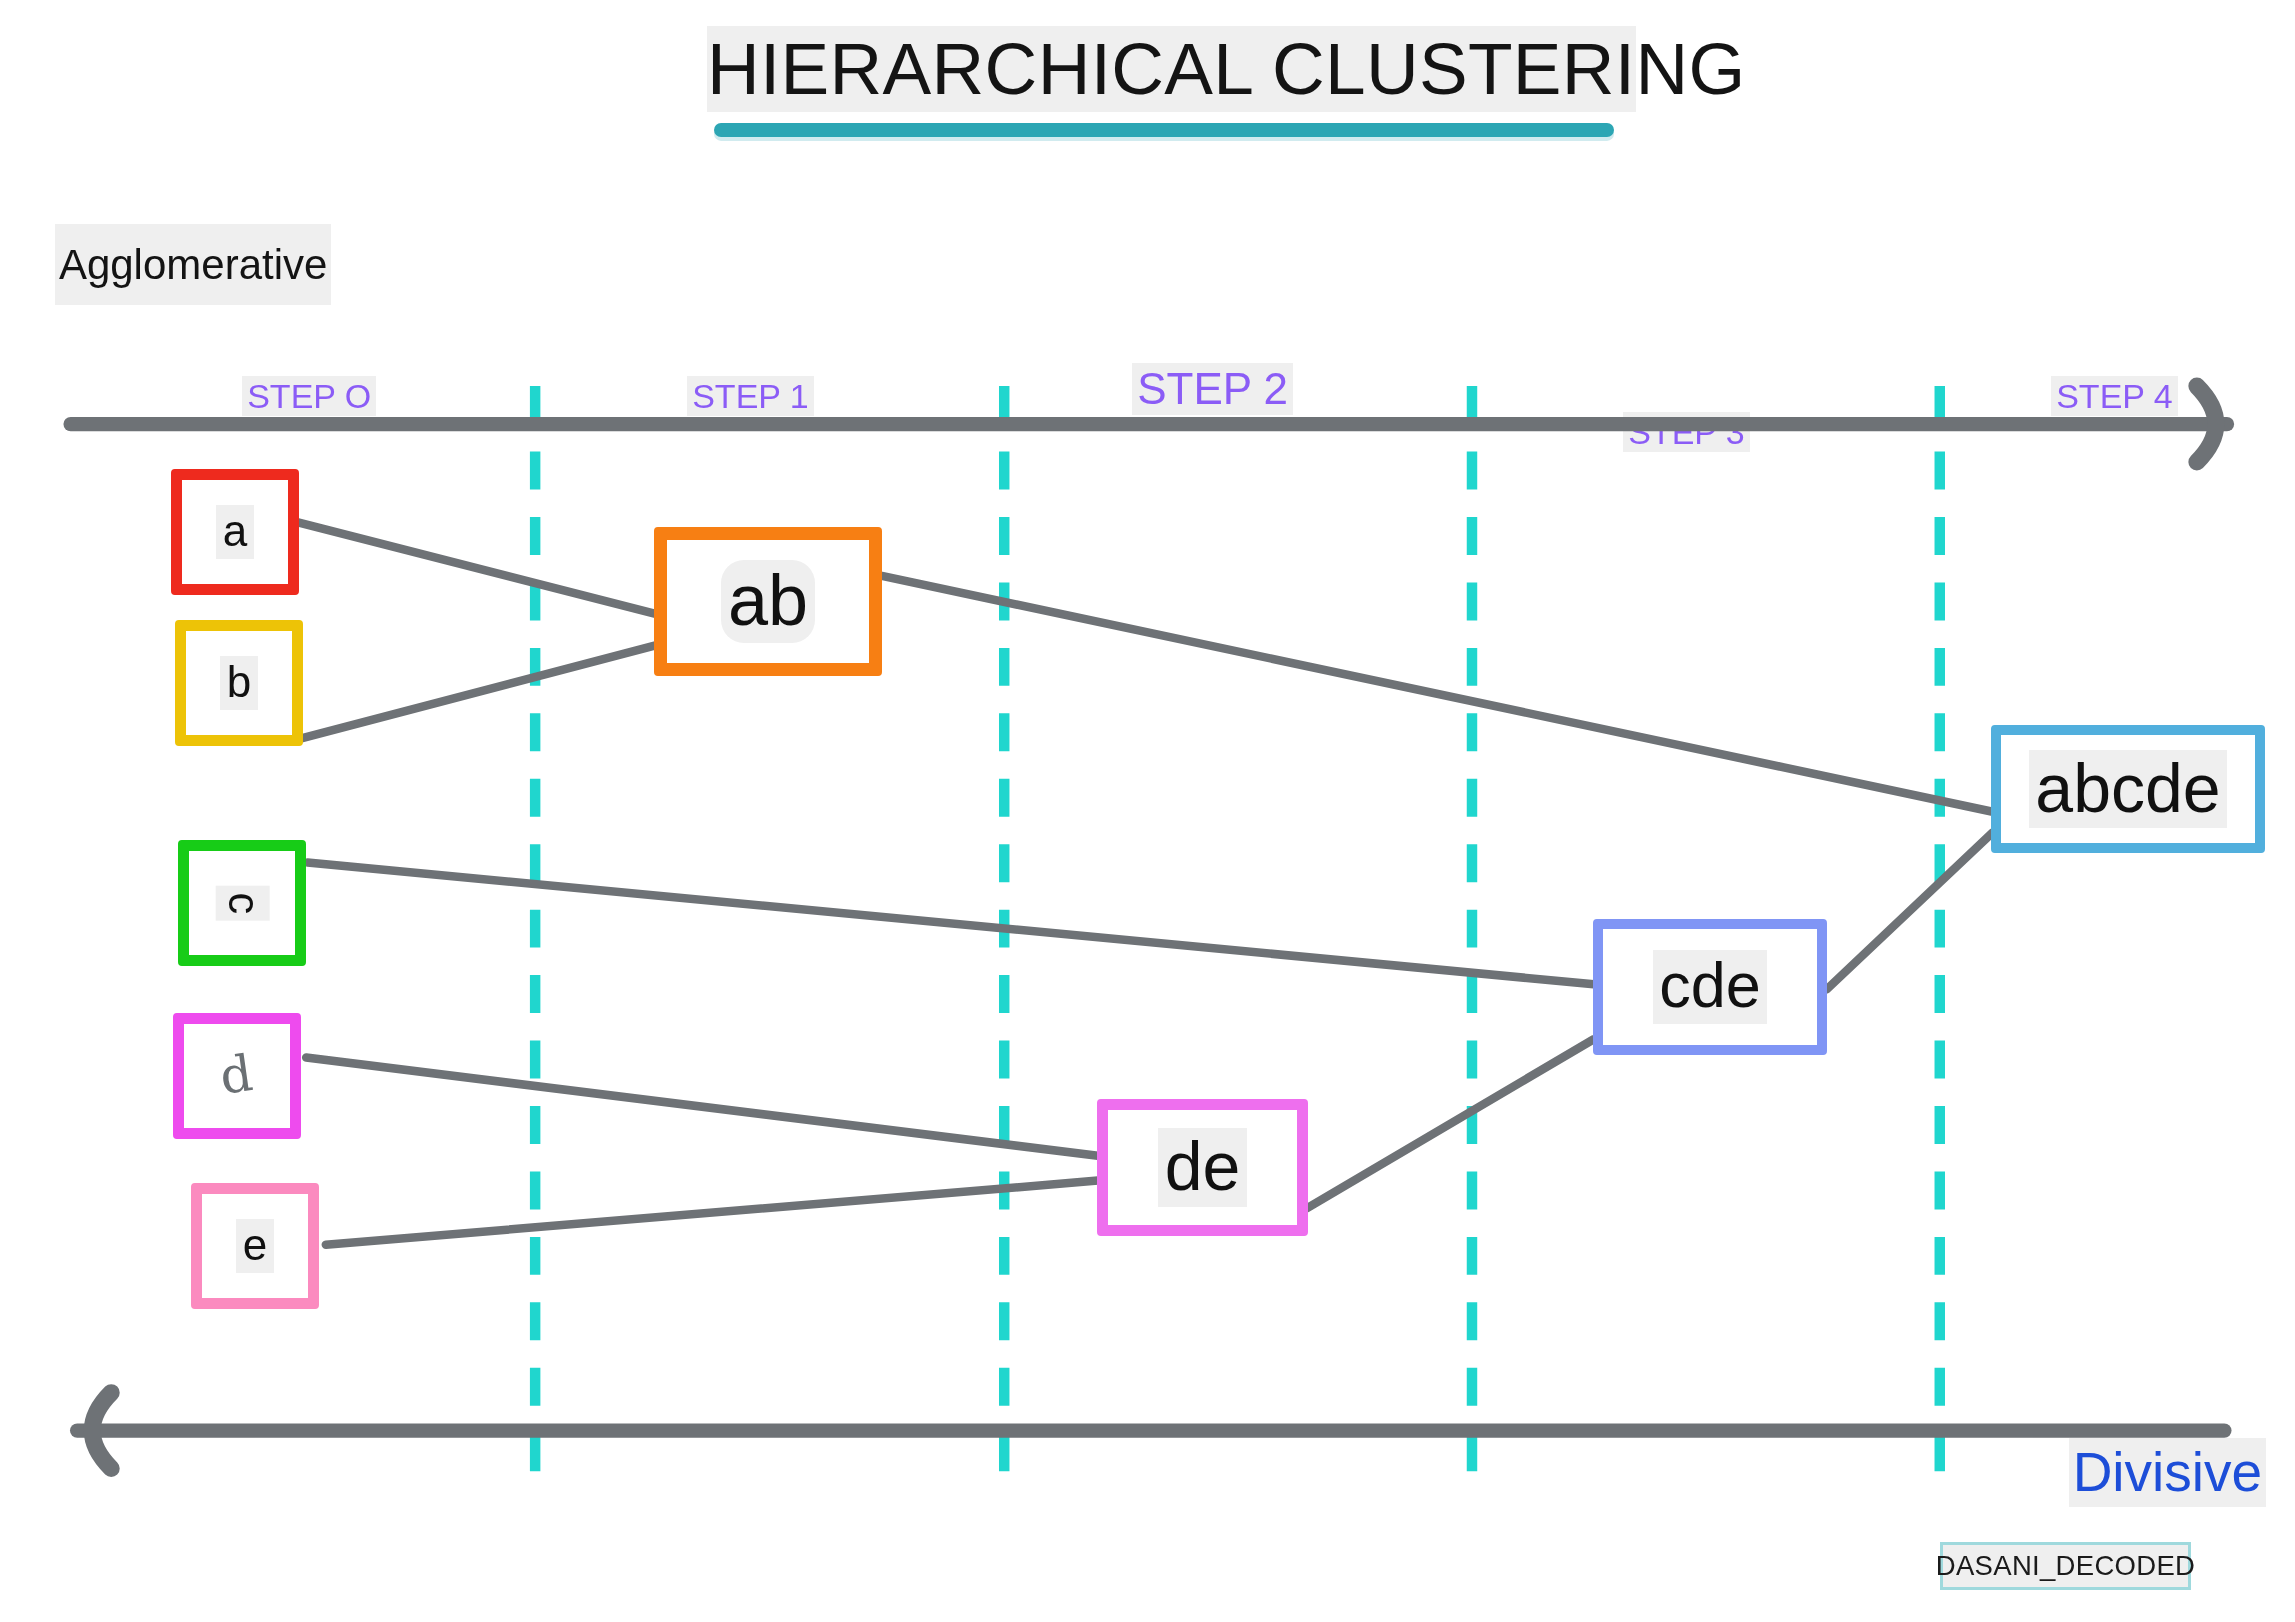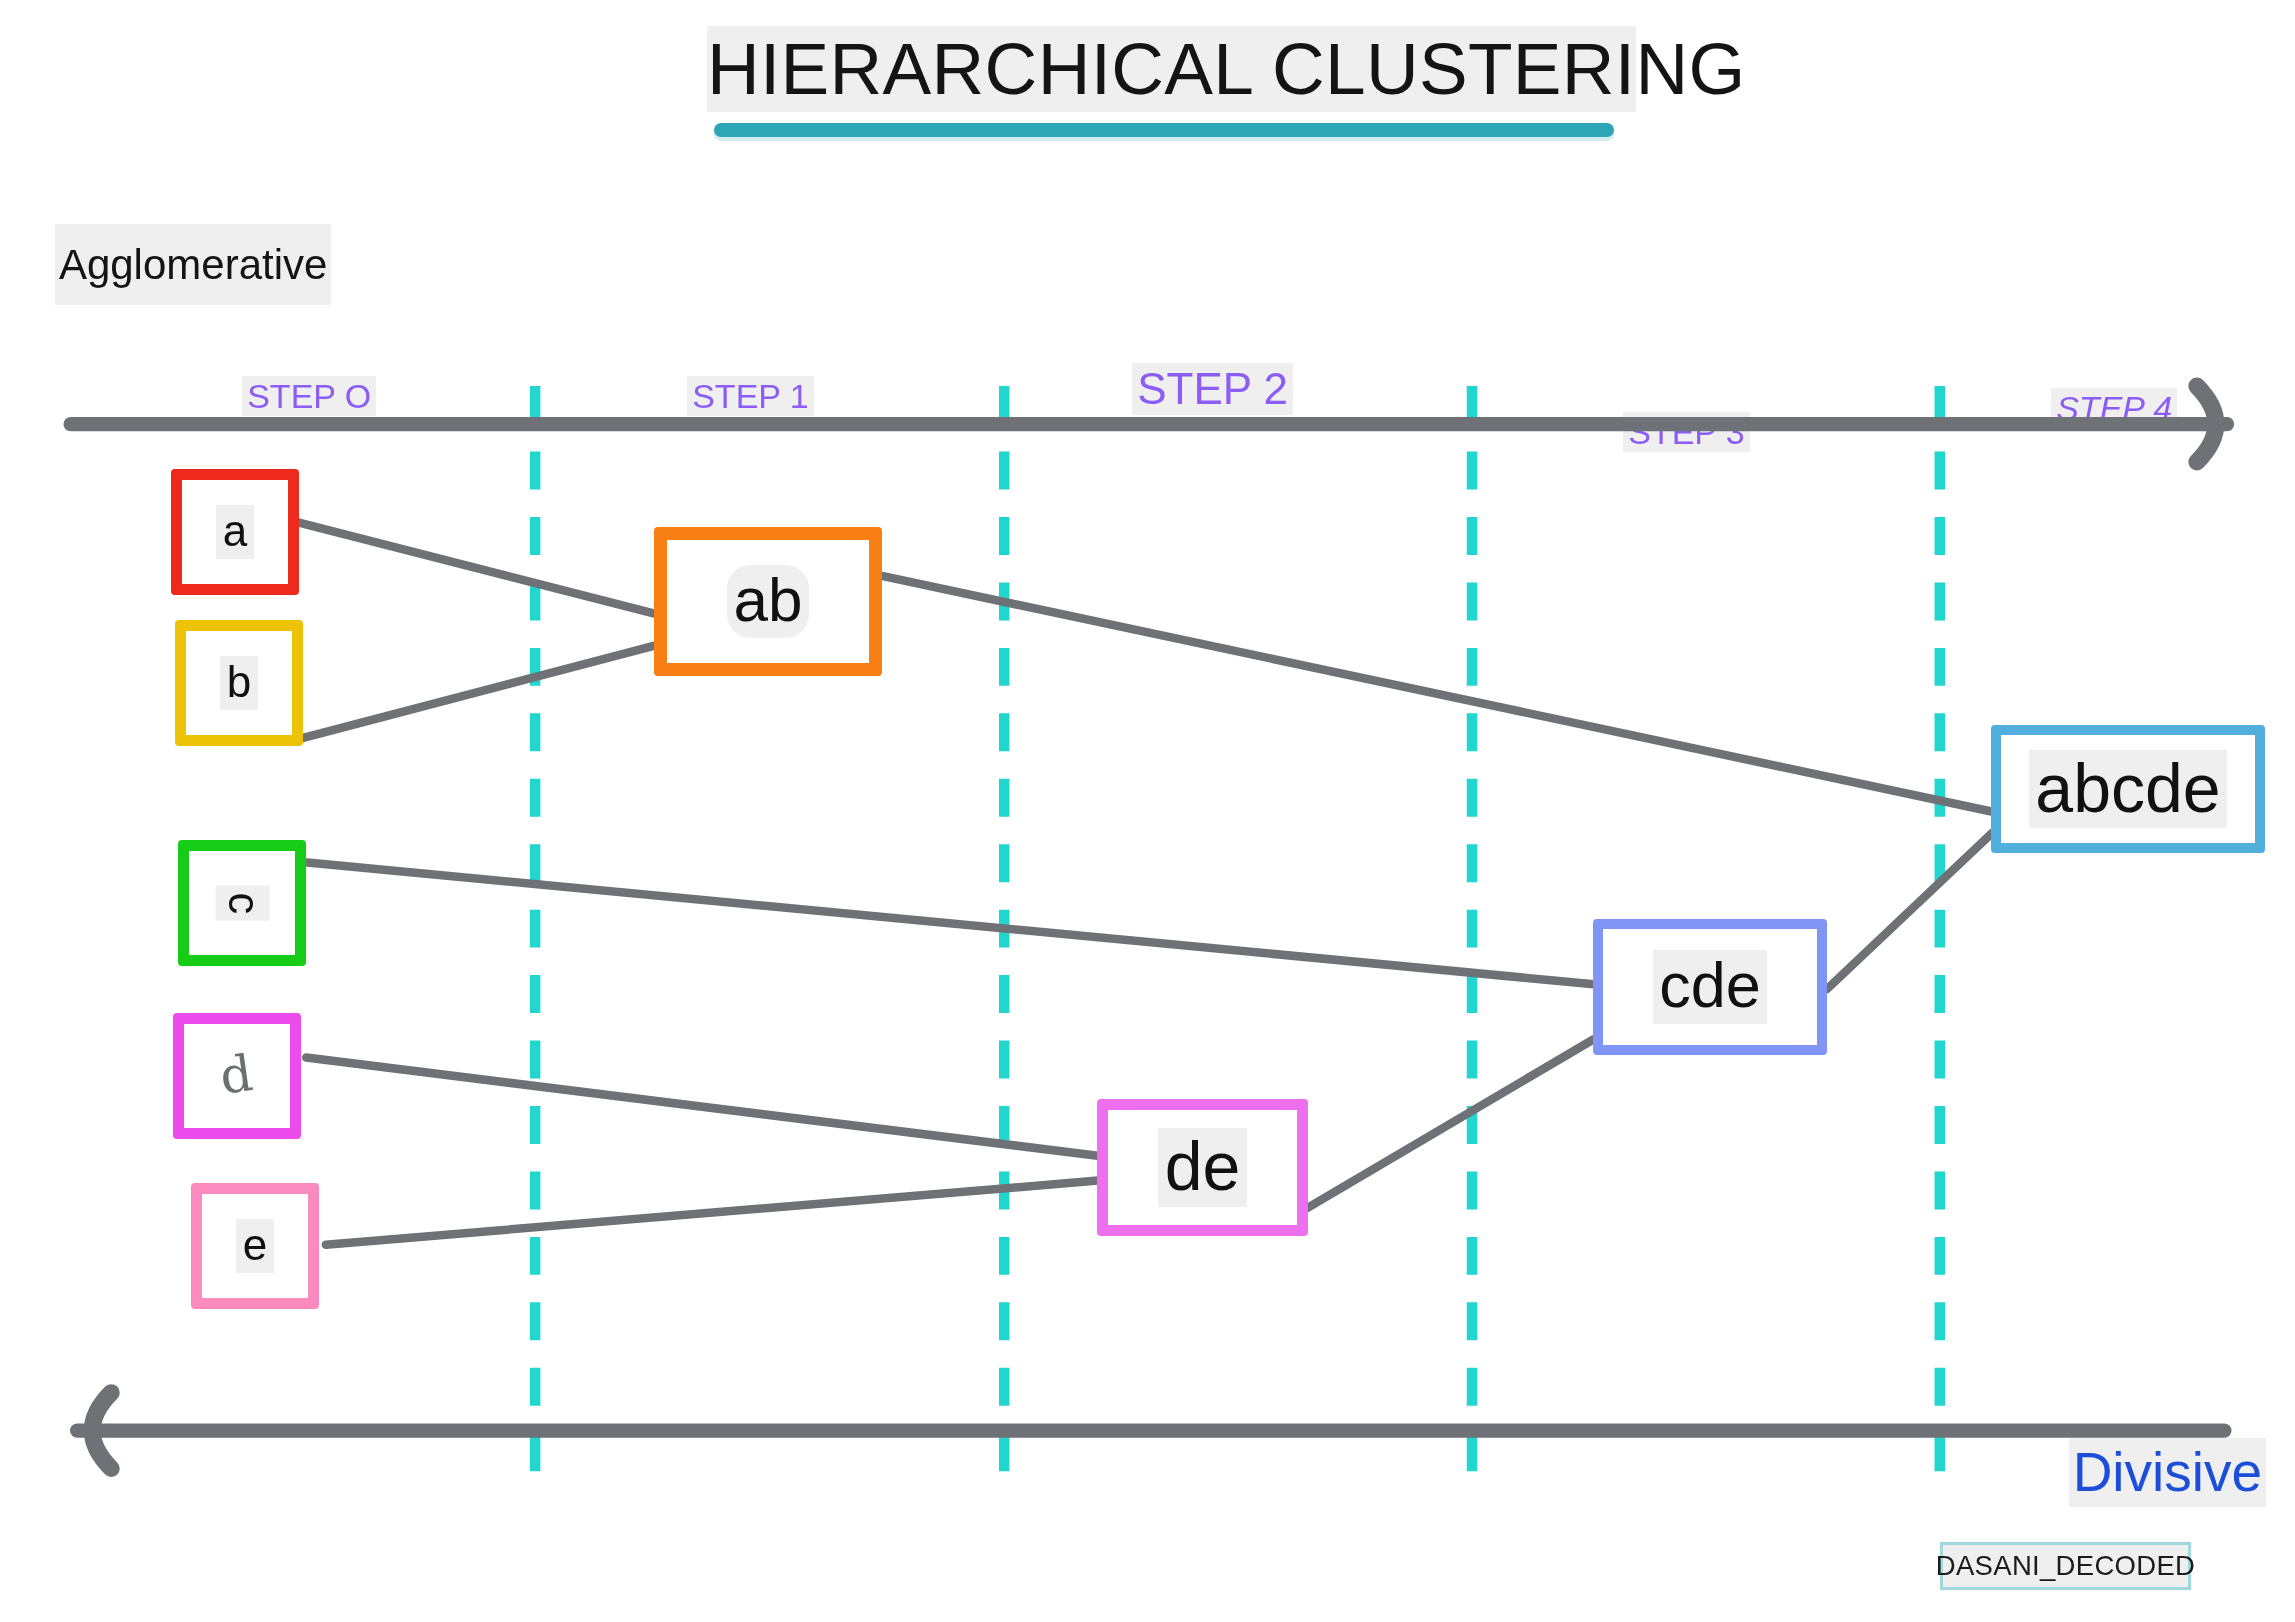--- a/index.html
+++ b/index.html
@@ -192,41 +192,41 @@
         <line x1="118" y1="2186" x2="3400" y2="2186" stroke="#6E7276" stroke-width="22" stroke-linecap="round"></line>
         <path d="M 170 2128 Q 112 2186 170 2244" fill="none" stroke="#6E7276" stroke-width="26" stroke-linecap="round" stroke-linejoin="round"></path>
       </g>
   </svg>
 
   <div id="step-labels">
       <div class="step-label" style="left: 242px; top: 376px; font-size: 34px;">STEP O</div>
       <div class="step-label" style="left: 687px; top: 376px; font-size: 34px;">STEP 1</div>
       <div class="step-label" style="left: 1132px; top: 363px; font-size: 44px;">STEP 2</div>
       <div class="step-label" style="left: 1623px; top: 376px; font-size: 34px; margin-top: 36px;">STEP 3</div>
-      <div class="step-label" style="left: 2051px; top: 388px; font-size: 34px; font-style: italic;">STEP 4</div>
+      <div class="step-label" style="left: 2051px; top: 376px; font-size: 34px;">STEP 4</div>
     </div>
 
   <div id="nodes">
       <div class="node" style="left: 171px; top: 469px; width: 128px; height: 126px; border-color: rgb(238, 42, 30); border-width: 11.8px;">
         <span class="node-label" style="font-size: 44px;">a</span>
       </div>
       <div class="node" style="left: 175px; top: 620px; width: 128px; height: 126px; border-color: rgb(237, 195, 7); border-width: 11.8px;">
         <span class="node-label" style="font-size: 44px;">b</span>
       </div>
       <div class="node rot" style="left: 178px; top: 840px; width: 128px; height: 126px; border-color: rgb(23, 204, 23); border-width: 11.8px;">
         <span class="node-label" style="font-size: 44px;">c</span>
       </div>
       <div class="node handdrawn" style="left: 173px; top: 1013px; width: 128px; height: 126px; border-color: rgb(238, 75, 238); border-width: 11.8px;">
         <span class="node-label" style="font-size: 50px;">d</span>
       </div>
       <div class="node" style="left: 191px; top: 1183px; width: 128px; height: 126px; border-color: rgb(251, 138, 191); border-width: 11.8px;">
         <span class="node-label" style="font-size: 44px;">e</span>
       </div>
       <div class="node" style="left: 654px; top: 527px; width: 228px; height: 149px; border-color: rgb(247, 127, 19); border-width: 13px;">
-        <span class="node-label" style="font-size: 62px; border-radius: 23px;">ab</span>
+        <span class="node-label" style="font-size: 72px; border-radius: 23px;">ab</span>
       </div>
       <div class="node" style="left: 1097px; top: 1099px; width: 211px; height: 137px; border-color: rgb(238, 111, 238); border-width: 11.8px;">
         <span class="node-label" style="font-size: 68px;">de</span>
       </div>
       <div class="node" style="left: 1593px; top: 919px; width: 234px; height: 136px; border-color: rgb(128, 149, 245); border-width: 10.5px;">
         <span class="node-label" style="font-size: 63px;">cde</span>
       </div>
       <div class="node" style="left: 1991px; top: 725px; width: 274px; height: 128px; border-color: rgb(81, 175, 221); border-width: 10.5px;">
         <span class="node-label" style="font-size: 68px;">abcde</span>
       </div>

